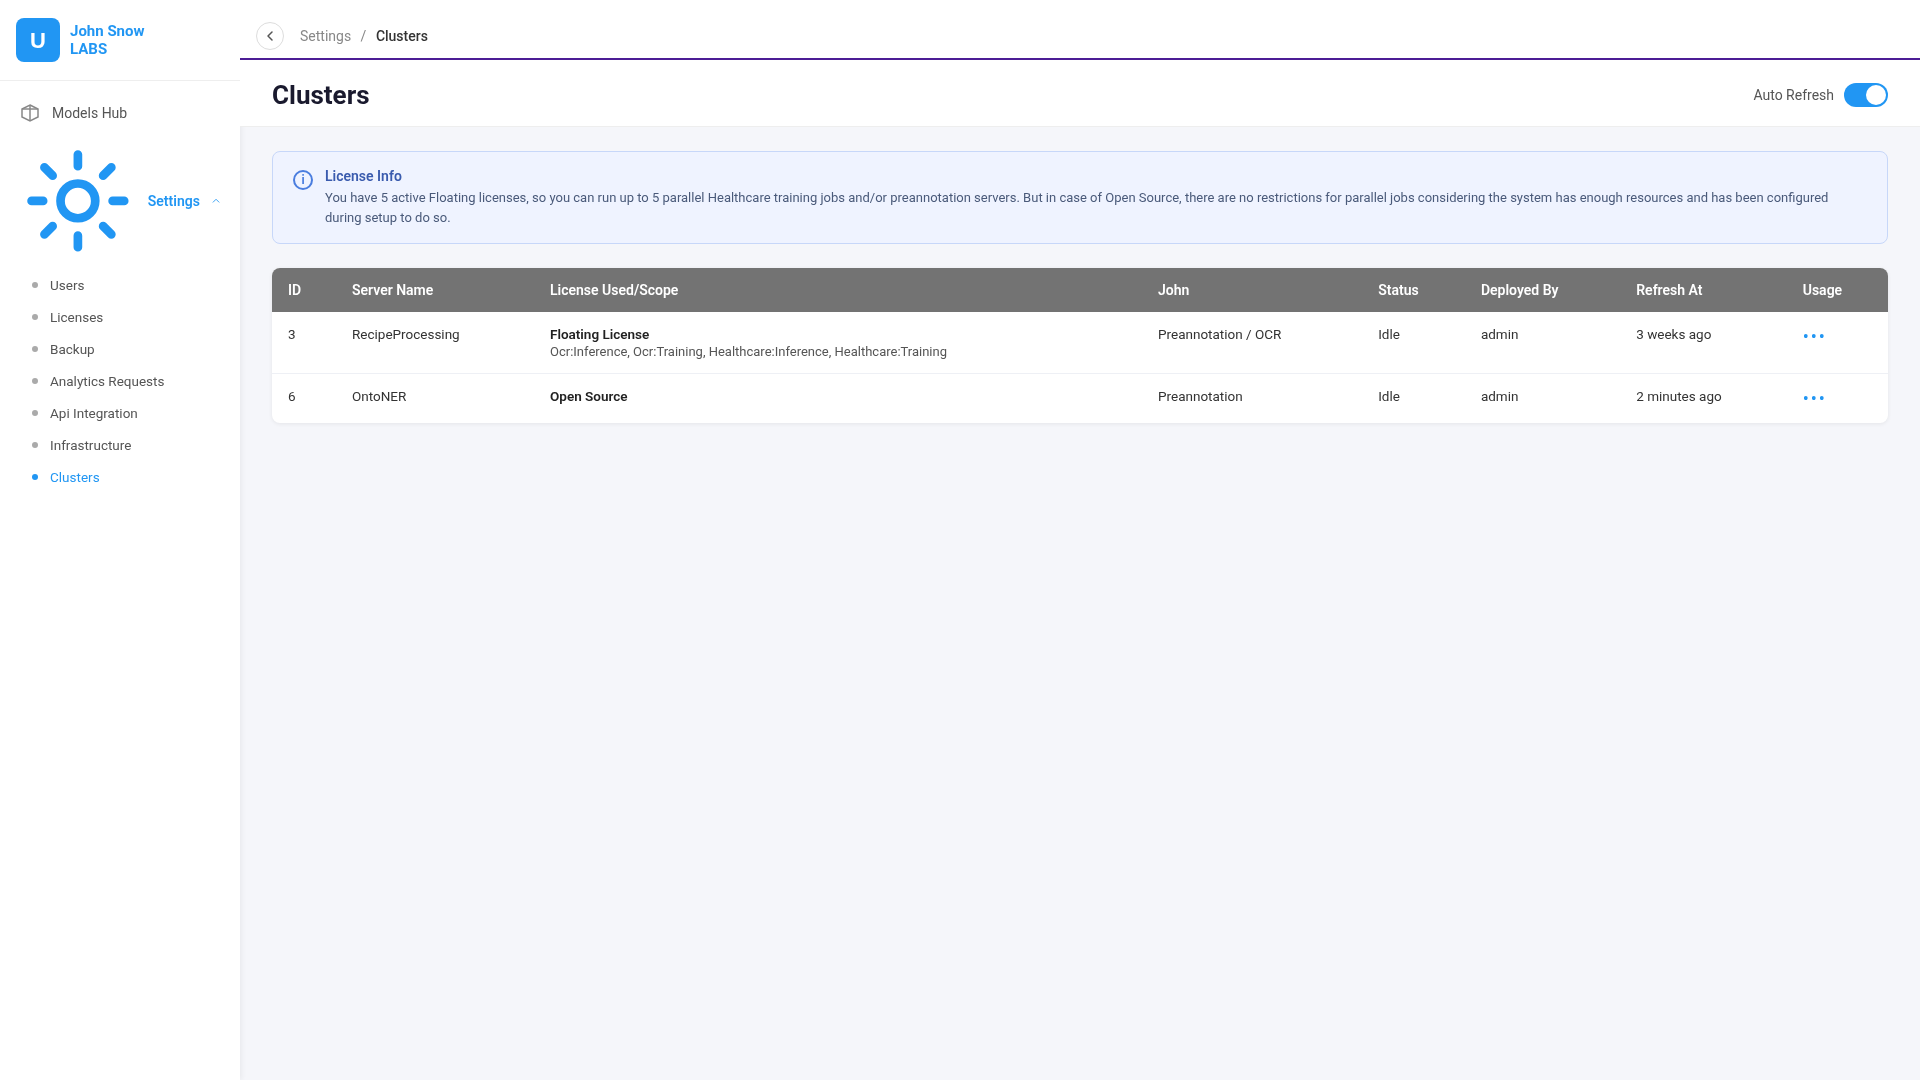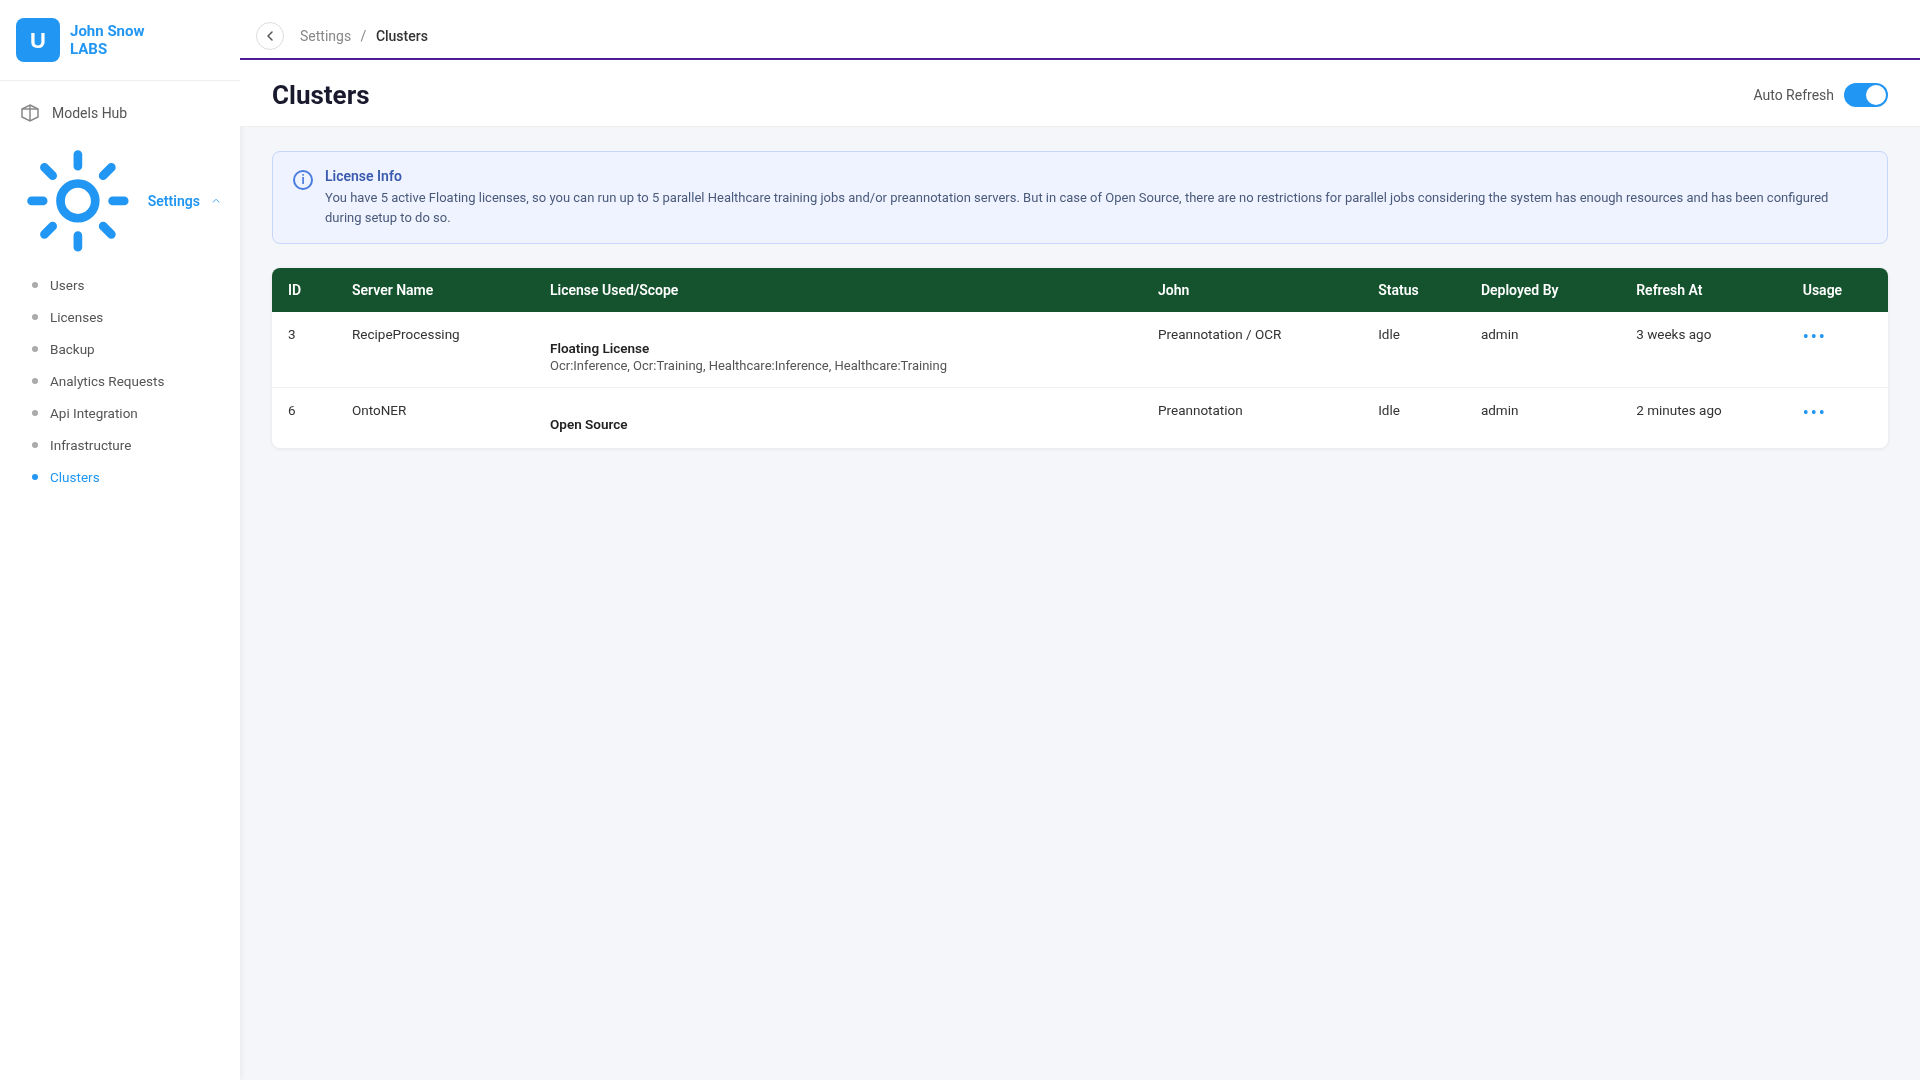--- a/index.html
+++ b/index.html
@@ -207,21 +207,21 @@
     
     .clusters-table {
       width: 100%;
       border-collapse: collapse;
       background: #fff;
       border-radius: 8px;
       overflow: hidden;
       box-shadow: 0 1px 4px rgba(0,0,0,0.07);
     }
     .clusters-table thead tr {
-      background: #14532d;
+      background: #737373;
       color: #fff;
     }
     .clusters-table th {
       padding: 14px 16px;
       text-align: left;
       font-size: 14px;
       font-weight: 600;
     }
     .clusters-table tbody tr {
       border-bottom: 1px solid #eef0f5;
@@ -230,21 +230,20 @@
     .clusters-table td {
       padding: 14px 16px;
       font-size: 13.5px;
       color: #333;
       vertical-align: top;
     }
     .license-type {
       font-weight: 600;
       color: #222;
       margin-bottom: 2px;
-      margin-top: 14px;
     }
     .license-scope {
       color: #555;
       font-size: 13px;
     }
     .action-dots {
       font-size: 18px;
       color: #2196f3;
       cursor: pointer;
       letter-spacing: 2px;

